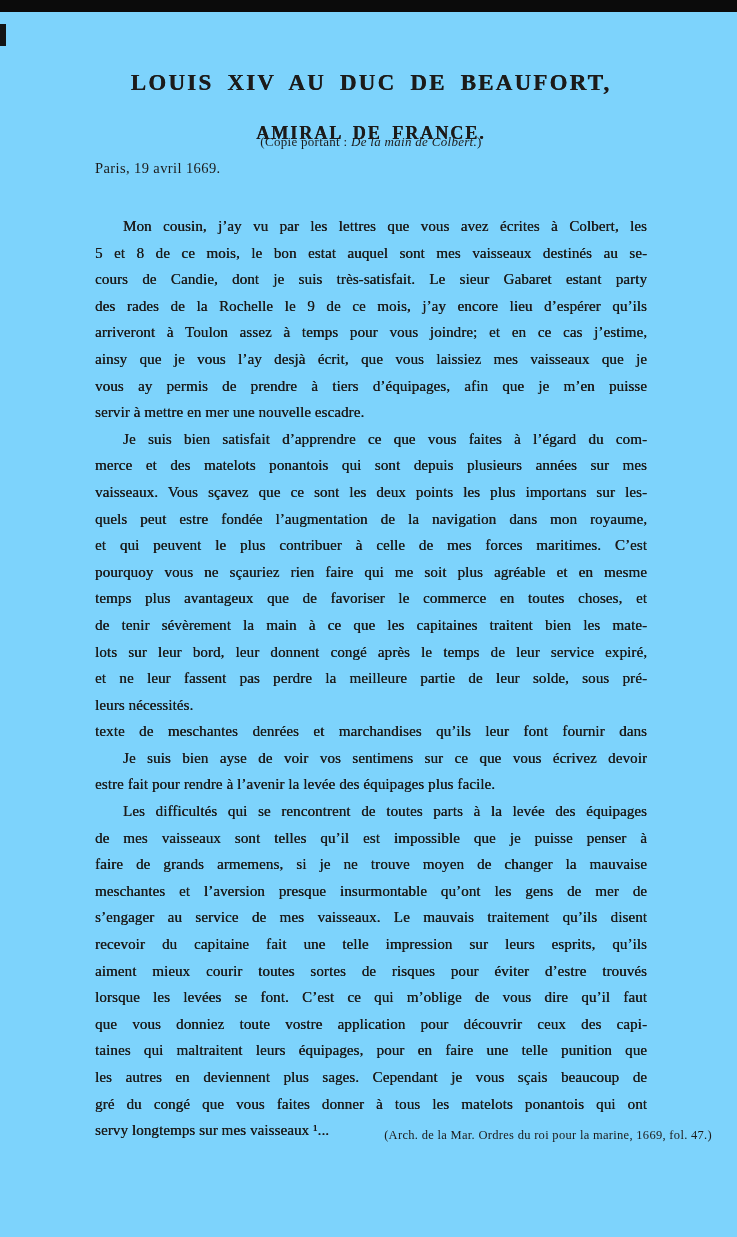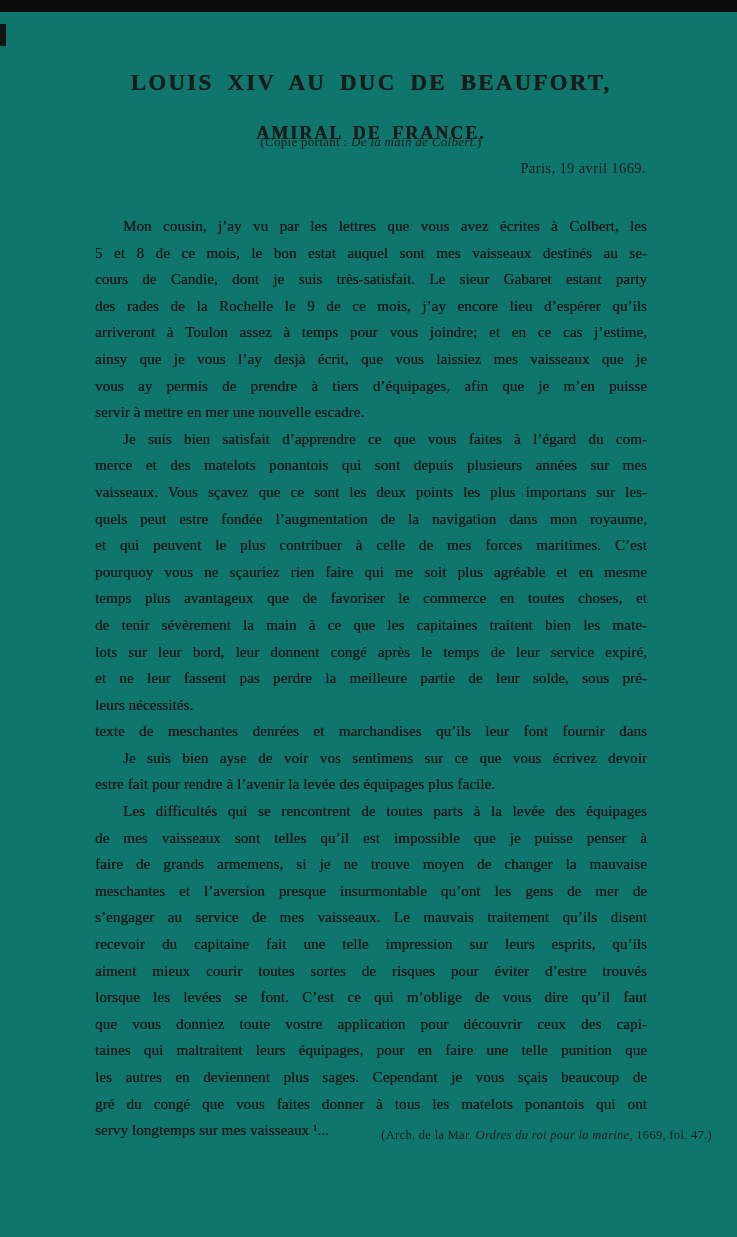--- a/index.html
+++ b/index.html
@@ -1,21 +1,21 @@
 <!DOCTYPE html>
 <html><head>
 <meta charset="utf-8">
 <style>
   * { margin: 0; padding: 0; box-sizing: border-box; }
   html, body { background: #ffffff; }
   .page {
     position: relative;
     width: 737px;
     height: 1237px;
-    background: #0f766e;
+    background: #7dd3fc;
     font-family: "Liberation Serif", serif;
     color: #1c1b1a;
     overflow: hidden;
   }
   .scan-bar {
     position: absolute; top: 0; left: 0;
     width: 737px; height: 12px;
     background: #0b0b0b;
   }
   .scan-edge-mark {
@@ -45,21 +45,20 @@
   }
   .copy-note {
     position: absolute; top: 134px; left: 0; width: 100%;
     text-align: center;
     font-size: 13px;
     letter-spacing: 0.3px;
   }
   .copy-note .it { font-style: italic; }
   .dateline {
     position: absolute; top: 160px; left: 0; width: 100%;
-    text-align: right;
     font-size: 14.5px;
     letter-spacing: 0.4px;
     padding-right: 1px;
   }
   .letter-body {
     position: absolute; top: 193px; left: 0; width: 552px;
     font-size: 15px;
     text-shadow: 0.3px 0 0 currentColor;
     margin-top: 20px;
   }
@@ -72,21 +71,21 @@
     letter-spacing: 0.1px;
   }
   .line.first { padding-left: 28px; }
   .line.last { text-align-last: left; }
   .citation {
     position: absolute; top: 1128px; right: 25px;
     font-size: 12.5px;
     letter-spacing: 0.3px;
     white-space: nowrap;
   }
-  .citation .it { font-style: italic; }
+  .citation .it { }
 </style>
 </head>
 <body>
 
 <div class="page">
   <div class="scan-bar"></div>
   <div class="scan-edge-mark"></div>
 
   <div class="content">
     <div class="doc-title">LOUIS XIV AU DUC DE BEAUFORT,</div>

